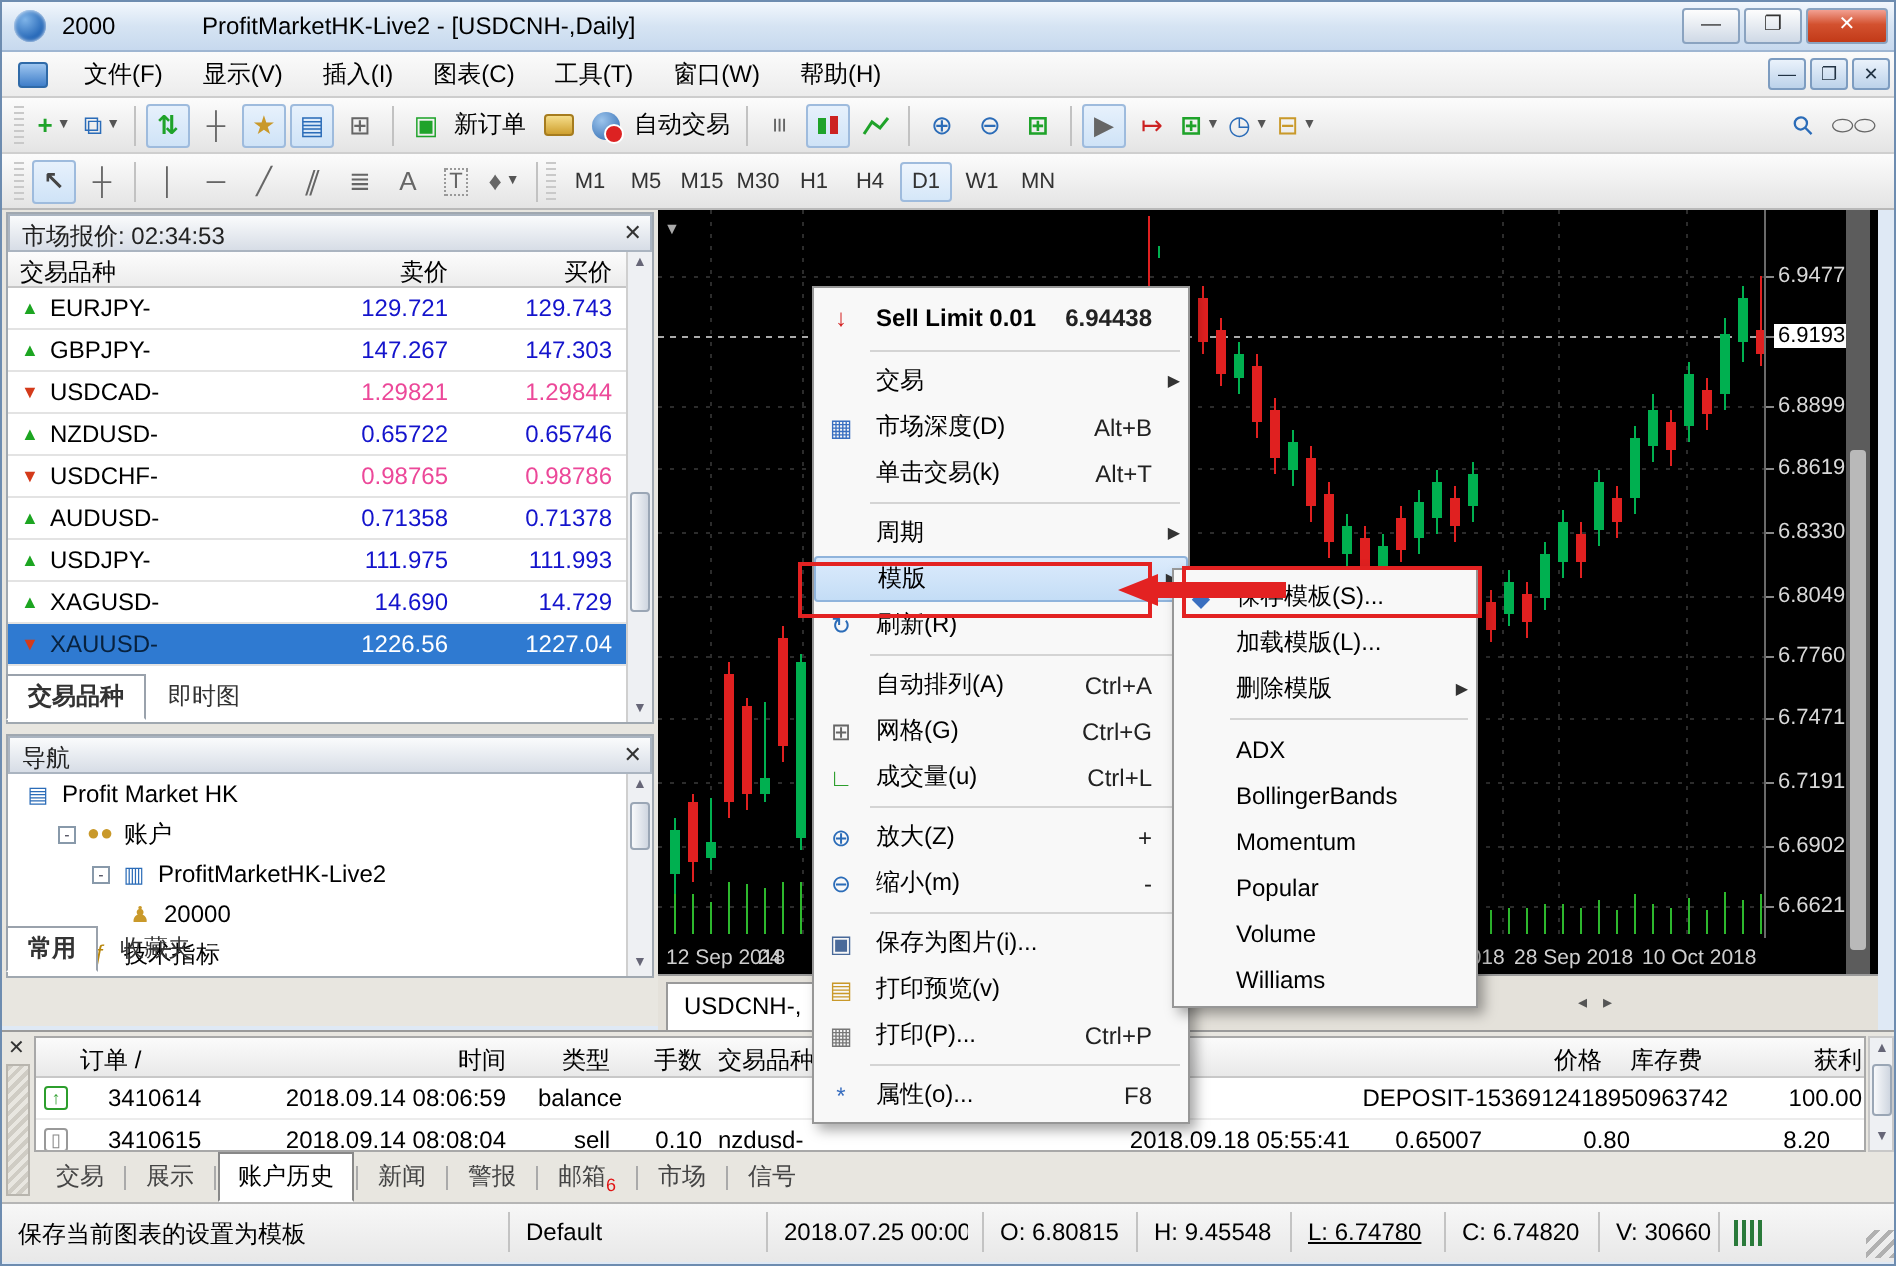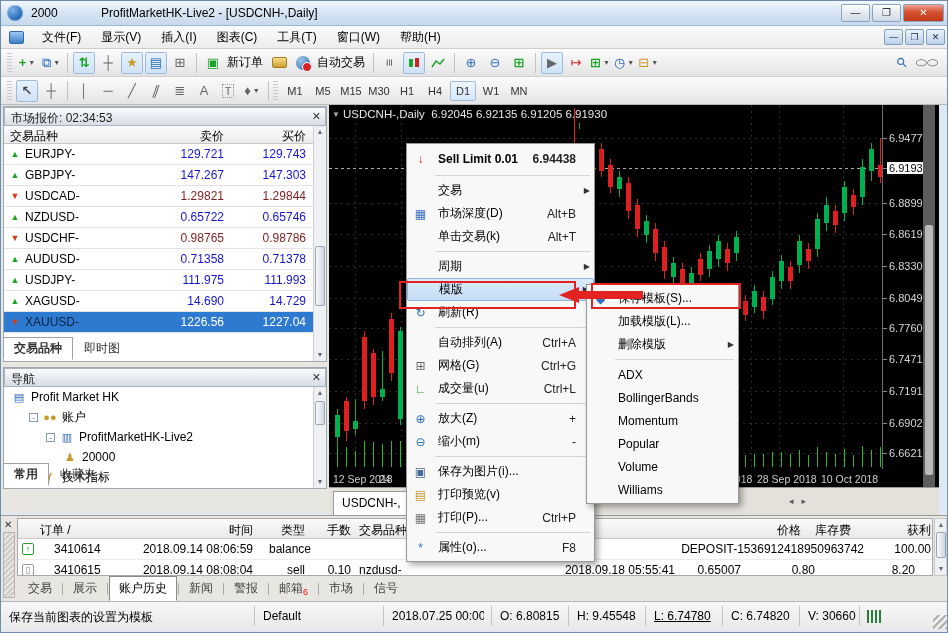--- a/index.html
+++ b/index.html
@@ -46,21 +46,21 @@
   #mw{position:absolute;left:2px;top:1px;width:324px;height:256px;background:#fff;border:1px solid #a0a8b0;}
   #mw-table{position:absolute;left:0;top:19px;right:13px;bottom:0;}
   .mw-hrow{display:grid;grid-template-columns:146px 82px 82px;height:18px;border-bottom:1px solid #c6c6c6;background:linear-gradient(#fcfcfc,#ececec);}
   .mw-hcell{padding:2px 6px;font-size:12px;}
   .mw-row{display:grid;grid-template-columns:146px 82px 82px;height:21px;border-bottom:1px solid #e3e3e3;align-items:center;}
   .mw-row.sel{background:#2f7ad1;}
   .mw-sym{padding-left:6px;display:flex;align-items:center;gap:5px;font-size:12px;}
   .mw-arrow{font-size:9px;width:10px;text-align:center;}
   .mw-arrow.up{color:#1ca521;} .mw-arrow.down{color:#d43a1a;}
   .mw-px{text-align:right;padding-right:8px;font-size:12px;}
-  .px-up{color:#1414cc;} .px-down{color:#7f1d1d;}
+  .px-up{color:#1414cc;} .px-down{color:#ec4899;}
   .sel .mw-px{color:#fff;} .sel .mw-sym{color:#08223f;}
   .vscroll{position:absolute;right:0;top:19px;bottom:0;width:13px;background:#eef0f3;border-left:1px solid #cfcfcf;}
   .vs-arrow{position:absolute;left:0;width:12px;height:12px;font-size:7px;color:#667;text-align:center;line-height:12px;}
   .vs-thumb{position:absolute;left:1px;width:10px;background:linear-gradient(90deg,#f8f9fb,#cfd6e0);border:1px solid #9aa6b5;border-radius:2px;}
   .panel-tabs{position:absolute;left:2px;display:flex;align-items:flex-end;height:21px;font-size:12px;}
   .ptab{padding:2px 10px;color:#333;border:1px solid transparent;}
   .ptab.active{background:#fff;border:1px solid #9aa2ac;border-bottom:1px solid #fff;font-weight:bold;}
   #mw-tabs{top:234px;}
   #nav{position:absolute;left:2px;top:262px;width:324px;height:122px;background:#fff;border:1px solid #a0a8b0;}
   #nav-tree{position:absolute;left:0;top:19px;right:13px;bottom:0;overflow:hidden;}
@@ -424,21 +424,20 @@
       </div>
     </div>
     <div class="panel-tabs" id="nav-tabs">
         <span class="ptab active">常用</span>
         <span class="ptab">收藏夹</span>
       </div>
   </div>
 
   <div id="chart">
     <span id="oneclick">▼</span>
-    <div id="chart-title"><span>USDCNH-,Daily</span>&nbsp;&nbsp;<span>6.92045 6.92135 6.91205 6.91930</span></div>
     <div id="plot">
         <div class="hgrid" style="top: 33px;"></div>
         <div class="hgrid" style="top: 98px;"></div>
         <div class="hgrid" style="top: 129px;"></div>
         <div class="hgrid" style="top: 161px;"></div>
         <div class="hgrid" style="top: 193px;"></div>
         <div class="hgrid" style="top: 223px;"></div>
         <div class="hgrid" style="top: 254px;"></div>
         <div class="hgrid" style="top: 286px;"></div>
         <div class="hgrid" style="top: 318px;"></div>

